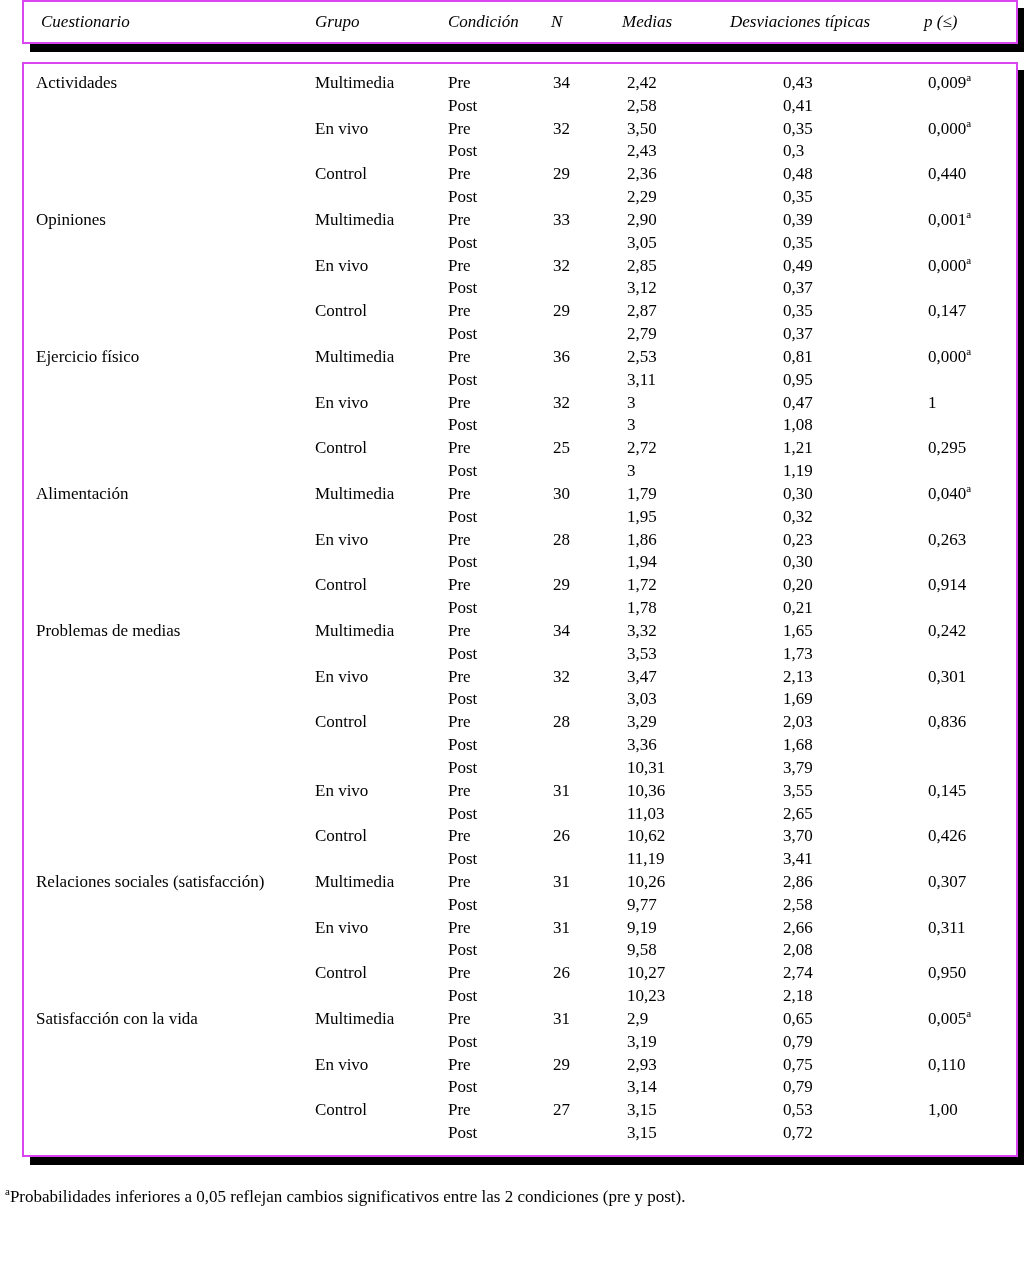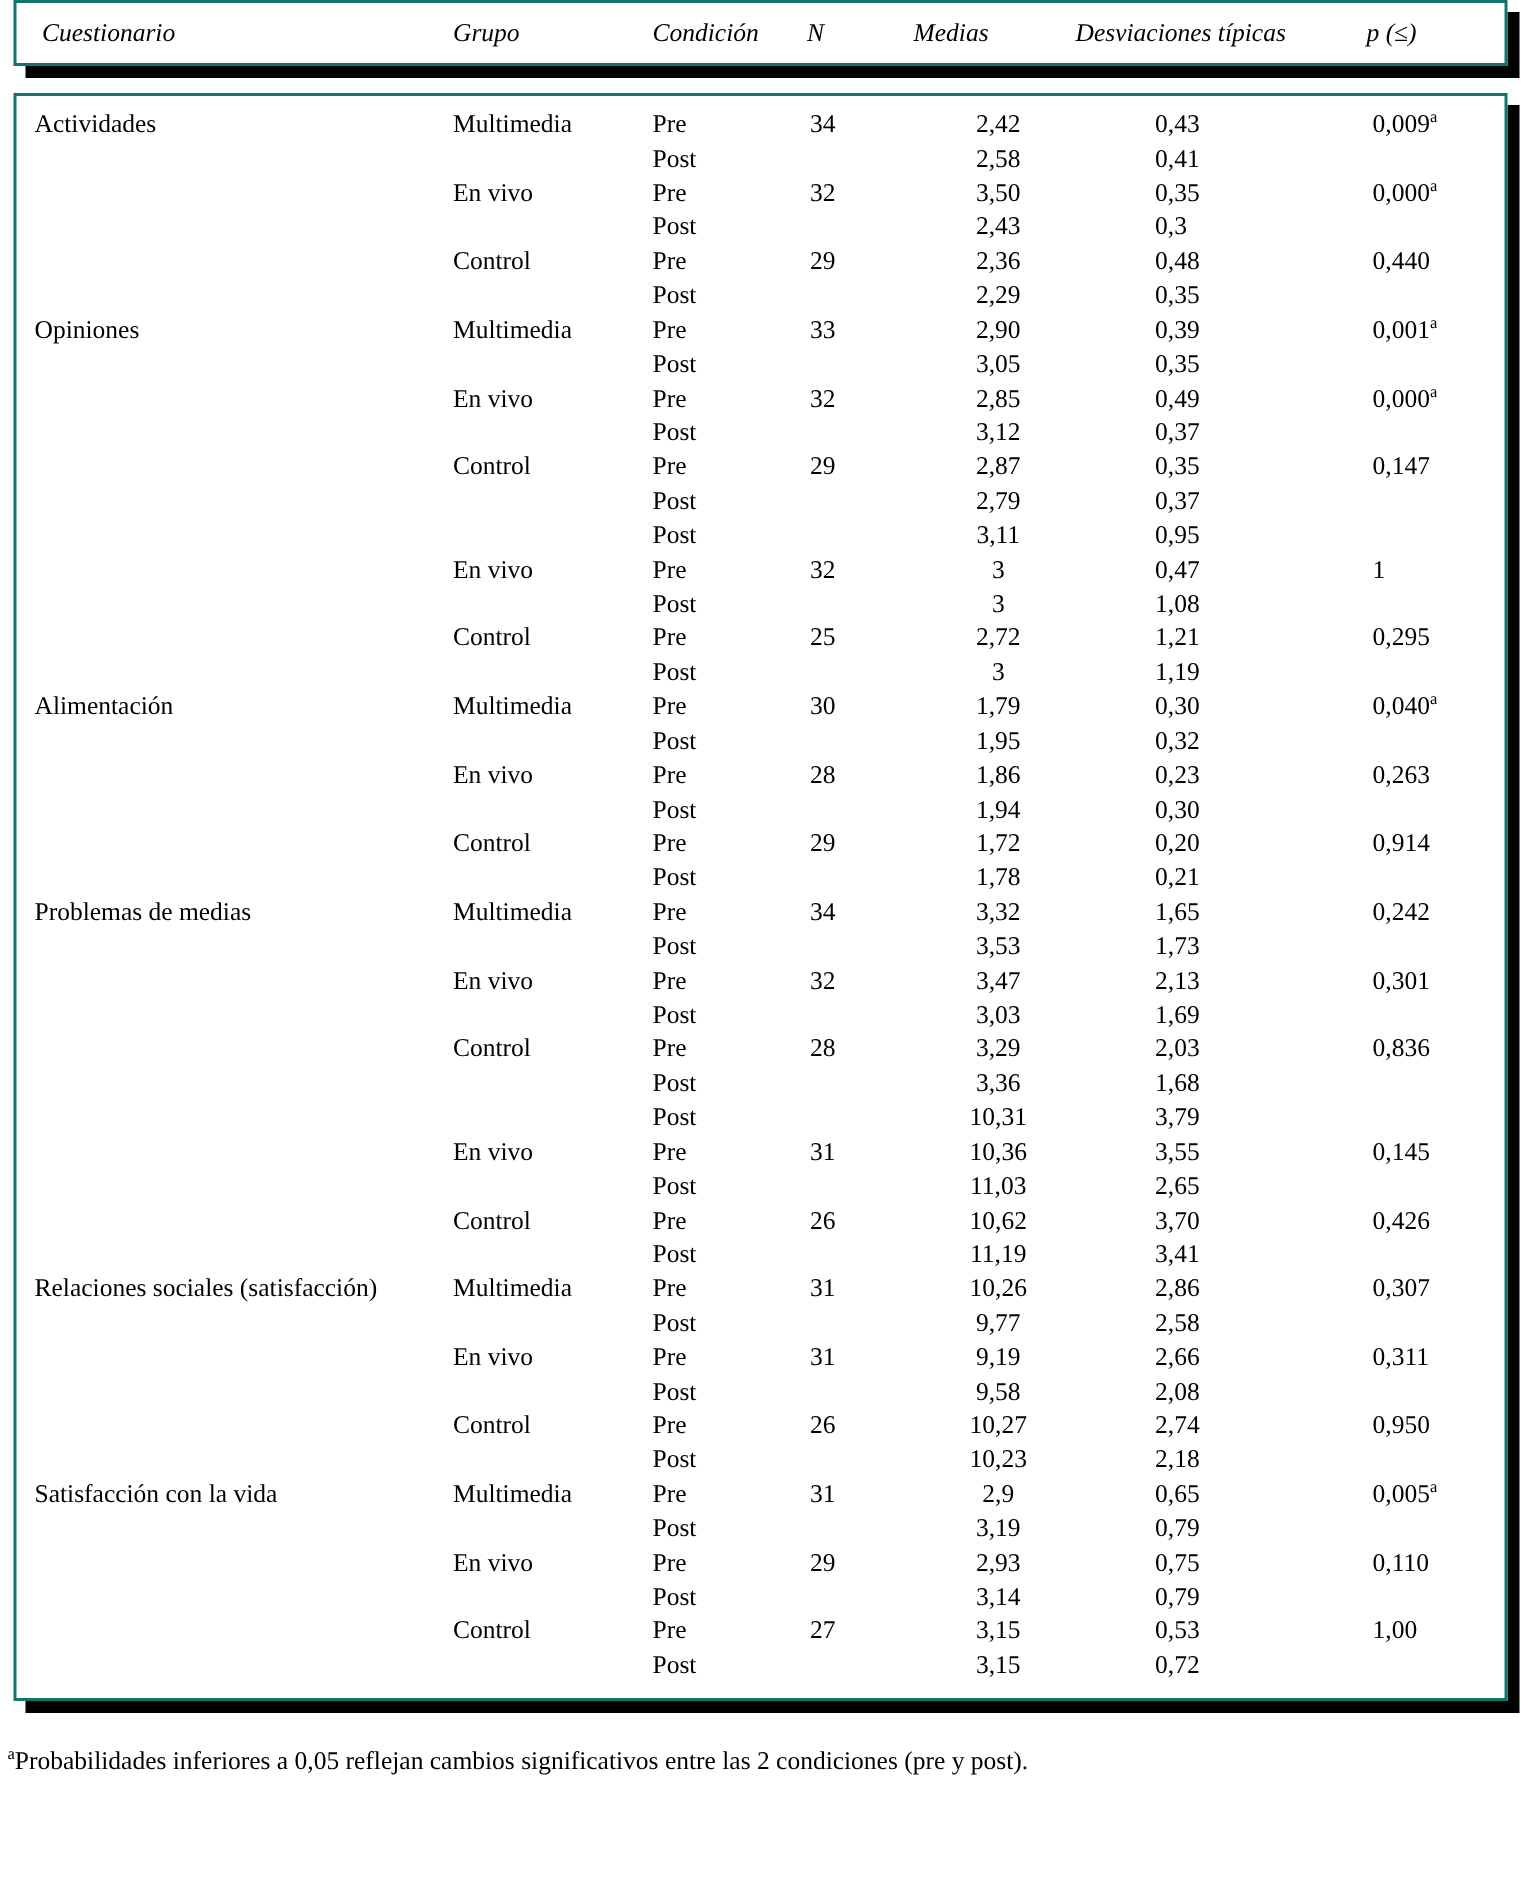--- a/index.html
+++ b/index.html
@@ -16,24 +16,24 @@
     margin: 8px 0 0 18px;
     font-size: 17px;
     font-weight: normal;
     line-height: 18px;
     letter-spacing: 0.2px;
   }
   .title .sc { font-variant: small-caps; }
   .title sup { font-size: 13px; vertical-align: super; line-height: 0; }
 
   .box {
-    margin-left: 9px;
+    margin-left: 22px;
     width: 996px;
     background: #fff;
-    border: 2px solid #0f766e;
+    border: 2px solid #d946ef;
     box-shadow: 8px 8px 0 0 #000;
   }
   .header-box { margin-top: 0px; height: 44px; }
   .body-box { margin-top: 18px; padding: 8px 0 10px 0; }
 
   table.grid { width: 100%; border-collapse: collapse; table-layout: fixed; }
   col.col0 { width: 291px; }
   col.col1 { width: 133px; }
   col.col2 { width: 103px; }
   col.col3 { width: 71px; }
@@ -49,21 +49,21 @@
     white-space: nowrap;
     overflow: visible;
     vertical-align: middle;
   }
   thead th { font-style: italic; height: 40px; }
   th.c0 { padding-left: 17px; }
 
   td { height: 22.83px; line-height: 22.83px; }
   td.c0 { padding-left: 12px; }
   td.c3 { padding-left: 2px; }
-  td.c4 { padding-left: 5px; text-align: center; }
+  td.c4 { padding-left: 5px; }
   td.c5 { padding-left: 53px; }
   td.c6 { padding-left: 4px; }
 
   td sup, .footnote sup {
     font-size: 11px;
     vertical-align: super;
     line-height: 0;
   }
 
   .footnote {
@@ -216,20 +216,29 @@
           <tr>
             <td class="c0"></td>
             <td class="c1"></td>
             <td class="c2">Post</td>
             <td class="c3"></td>
             <td class="c4">2,79</td>
             <td class="c5">0,37</td>
             <td class="c6"></td>
           </tr>
           <tr>
+            <td class="c0">Ejercicio físico</td>
+            <td class="c1">Multimedia</td>
+            <td class="c2">Pre</td>
+            <td class="c3">36</td>
+            <td class="c4">2,53</td>
+            <td class="c5">0,81</td>
+            <td class="c6">0,000<sup>a</sup></td>
+          </tr>
+          <tr>
             <td class="c0"></td>
             <td class="c1"></td>
             <td class="c2">Post</td>
             <td class="c3"></td>
             <td class="c4">3,11</td>
             <td class="c5">0,95</td>
             <td class="c6"></td>
           </tr>
           <tr>
             <td class="c0"></td>

